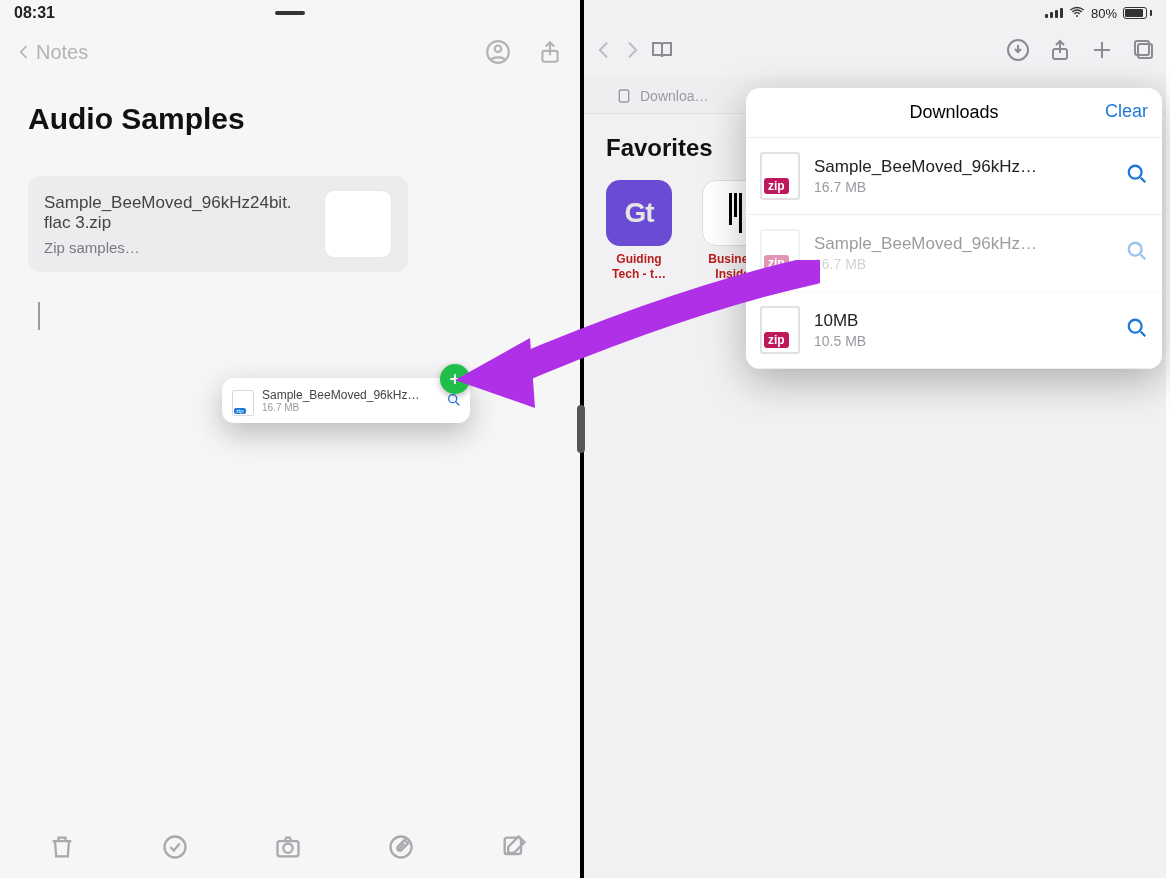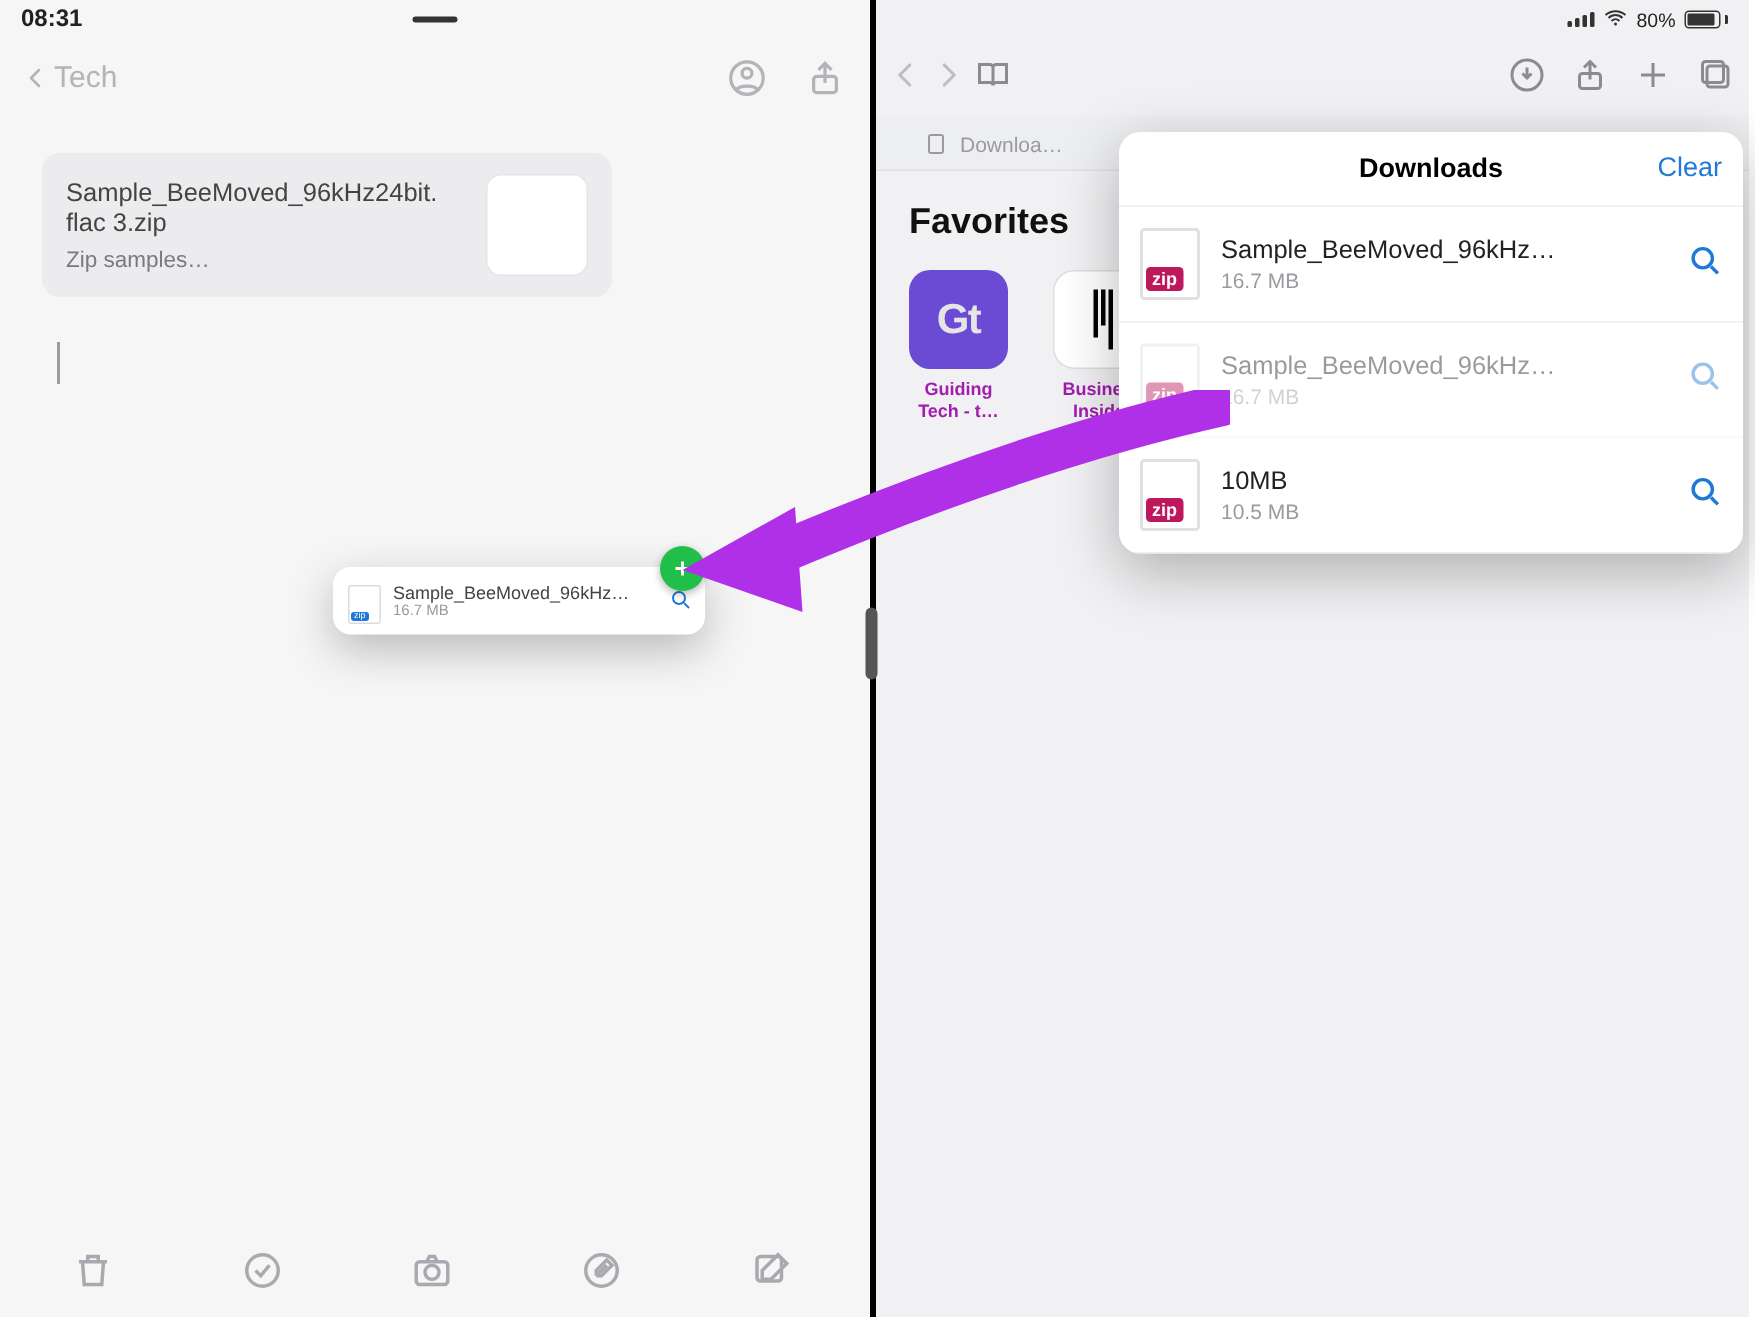--- a/index.html
+++ b/index.html
@@ -78,27 +78,27 @@
   .fav-item { width:66px; text-align:center; }
   .fav-icon { width:66px; height:66px; border-radius:14px; margin-bottom:6px; display:flex; align-items:center; justify-content:center; font-weight:700; font-size:22px; color:#e5e5e5; }
   .fav-icon.gt { background:#6b4bd4; font-size:28px; letter-spacing:-1px; }
   .fav-icon.bi { background:#fff; border:1px solid #ddd; position:relative; }
   .fav-icon.bi .bars{ display:flex; gap:2px; }
   .fav-icon.bi .bars span{ width:3px; background:#000; }
   .fav-icon.bi .bars span:nth-child(1){height:32px;} .fav-icon.bi .bars span:nth-child(2){height:24px;} .fav-icon.bi .bars span:nth-child(3){height:40px;}
   .fav-icon.fc { background:#fff; border:1px solid #ddd; color:#000; font-family:"Times New Roman",serif; font-size:30px; }
   .fav-icon.fm { background: radial-gradient(circle at 30% 30%, #ff7aa8 0%, #7fb8ff 45%, #6be3a5 80%); }
   .fav-icon.dl { background:#fff; border:1px solid #ddd; }
-  .fav-label { font-size:12px; font-weight:600; color:#a21caf; line-height:1.25; display:-webkit-box; -webkit-line-clamp:2; -webkit-box-orient:vertical; overflow:hidden; }
+  .fav-label { font-size:12px; font-weight:600; color:#b91c1c; line-height:1.25; display:-webkit-box; -webkit-line-clamp:2; -webkit-box-orient:vertical; overflow:hidden; }
 
   
   .downloads-pop { position:absolute; right:4px; top:88px; width:416px; background:#fff; border-radius:14px; box-shadow:0 12px 40px rgba(0,0,0,0.28); z-index:10; overflow:hidden; }
   .downloads-pop::before { content:""; position:absolute; top:-10px; right:160px; width:0; height:0; border-left:10px solid transparent; border-right:10px solid transparent; border-bottom:10px solid #fff; }
   .dl-header { display:flex; align-items:center; justify-content:center; position:relative; height:50px; border-bottom:1px solid #eee; }
-  .dl-header-title { font-size:18px; font-weight:700; }
+  .dl-header-title { font-size:18px; font-weight:400; }
   .dl-clear { position:absolute; right:14px; top:13px; color:#1e7ad6; font-size:18px; }
   .dl-item { display:flex; align-items:center; padding: 14px 14px; gap:14px; border-bottom:1px solid #eee; }
   .dl-item.dim { opacity:0.45; }
   .zip-file { width:40px; height:48px; position:relative; }
   .zip-file .page { width:40px; height:48px; background:#fff; border:2px solid #e1e1e4; border-radius:3px; }
   .zip-file .tag { position:absolute; left:4px; bottom:6px; background:#be185d; color:#fff; font-size:12px; padding:1px 4px; border-radius:3px; font-weight:600; }
   .dl-info { flex:1; overflow:hidden; }
   .dl-name { font-size:17px; color:#222; white-space:nowrap; overflow:hidden; text-overflow:ellipsis; }
   .dl-size { font-size:14px; color:#9a9aa0; margin-top:2px; }
   .dl-search svg { width:22px; height:22px; stroke:#1e7ad6; fill:none; stroke-width:2.5; }
@@ -118,38 +118,39 @@
   <div class="pane left">
     <div class="status-bar status-left">
       <span class="time">08:31</span>
       <span class="dash"></span>
     </div>
     <div class="notes-nav">
       <div class="back">
         <svg viewBox="0 0 24 24" width="16" height="16">
             <path d="M15 4 L7 12 L15 20" stroke="#b3b3b8" fill="none" stroke-width="2.5" stroke-linecap="round" stroke-linejoin="round"></path>
           </svg>
-        <span>Tech</span>
+        <span>Notes</span>
       </div>
       <div class="spacer"></div>
       <div class="nav-icon">
         <svg viewBox="0 0 24 24">
             <circle cx="12" cy="12" r="10"></circle>
             <circle cx="12" cy="9" r="3"></circle>
             <path d="M5 20c1.5-4 12.5-4 14 0"></path>
           </svg>
       </div>
       <div class="nav-icon">
         <svg viewBox="0 0 24 24">
             <path d="M12 3v12M8 7l4-4 4 4"></path>
             <rect x="5" y="11" width="14" height="10" rx="2"></rect>
           </svg>
       </div>
     </div>
     <div class="note-body">
+      <div class="note-title">Audio Samples</div>
       <div class="attachment-card">
         <div class="attachment-text">
           <div class="attachment-name">Sample_BeeMoved_96kHz24bit.</div>
           <div class="attachment-line2">flac 3.zip</div>
           <div class="attachment-sub">Zip samples…</div>
         </div>
         <div class="attachment-thumb"></div>
       </div>
       <div class="cursor-bar"></div>
     </div>

